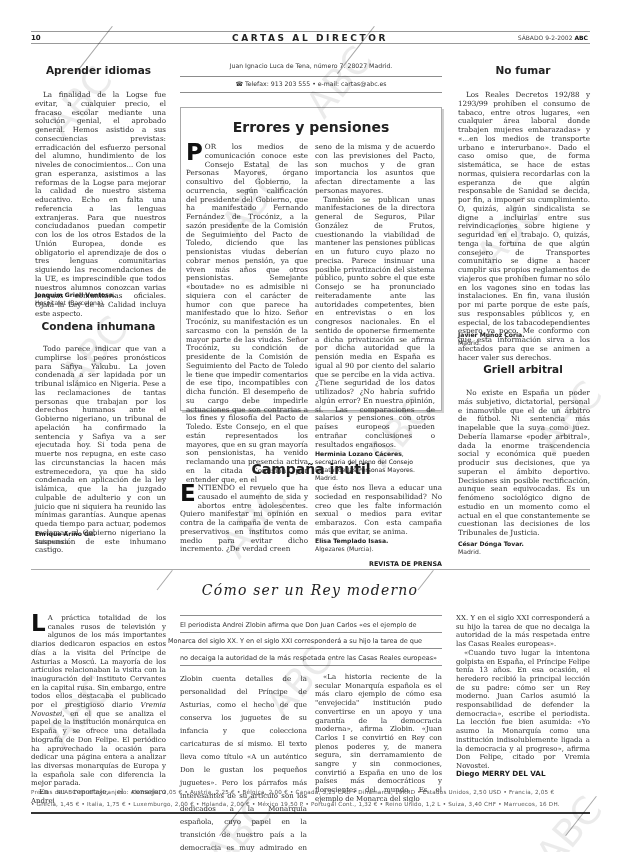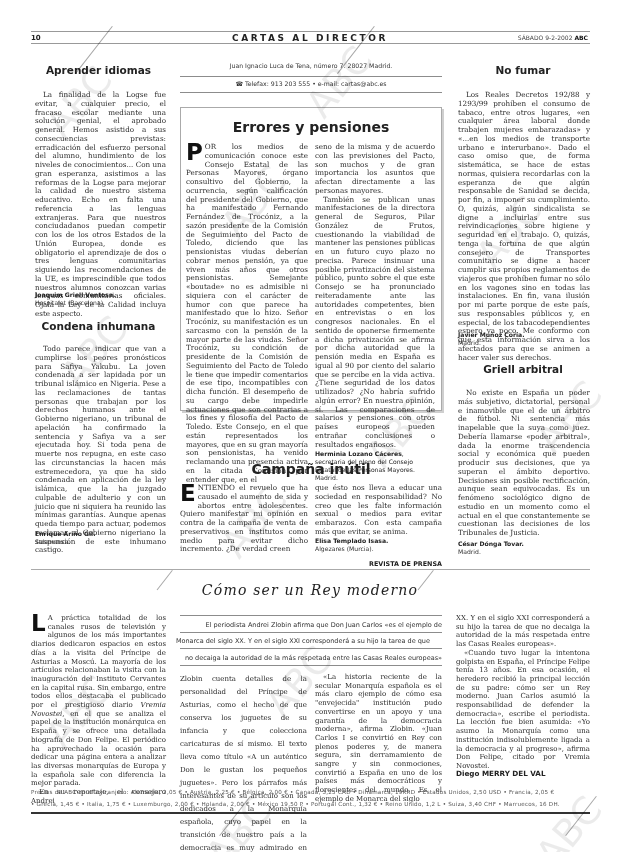--- a/index.html
+++ b/index.html
@@ -20,21 +20,21 @@
   h2.sec { margin: 0; position: absolute; font-family: "DejaVu Sans", sans-serif; font-weight: bold; color: #222; text-align: center; }
   .sig { font-family: "DejaVu Sans", sans-serif; text-align: left; font-size: 6.1px; line-height: 8px; color: #222; }
   .sig .name { font-weight: bold; }
   .sig .place { color: #333; }
 
   .dropcap { float: left; font-family: "DejaVu Sans", sans-serif; font-weight: bold; font-size: 23px; line-height: 17px; margin: 1px 2px 0 0; color: #111; }
 
   .box { position: absolute; border: 1px solid #aaa; box-shadow: 2px 2px 0 #cfcfcf; }
   .addr { font-family: "DejaVu Sans", sans-serif; font-size: 6.2px; color: #333; text-align: center; }
 
-  .pull { font-family: "DejaVu Sans", sans-serif; font-size: 6.5px; color: #333; text-align: right; }
+  .pull { font-family: "DejaVu Sans", sans-serif; font-size: 6.5px; color: #333; text-align: left; }
   .price { font-family: "DejaVu Sans", sans-serif; font-size: 5.6px; color: #555; letter-spacing: 0.25px; white-space: nowrap; }
 
   .wm { position: absolute; font-family: "DejaVu Sans", sans-serif; font-size: 38px; color: rgba(0,0,0,0.08); transform: rotate(-50deg); pointer-events: none; }
   .wm-line { position: absolute; width: 1px; background: rgba(0,0,0,0.35); transform-origin: top left; }
 </style>
 </head>
 <body>
 
 <div class="hline" style="left:31px; top:31px; width:559px; border-top:1px solid #999;"></div>
 <div class="abs hdr-page sans">10</div>

